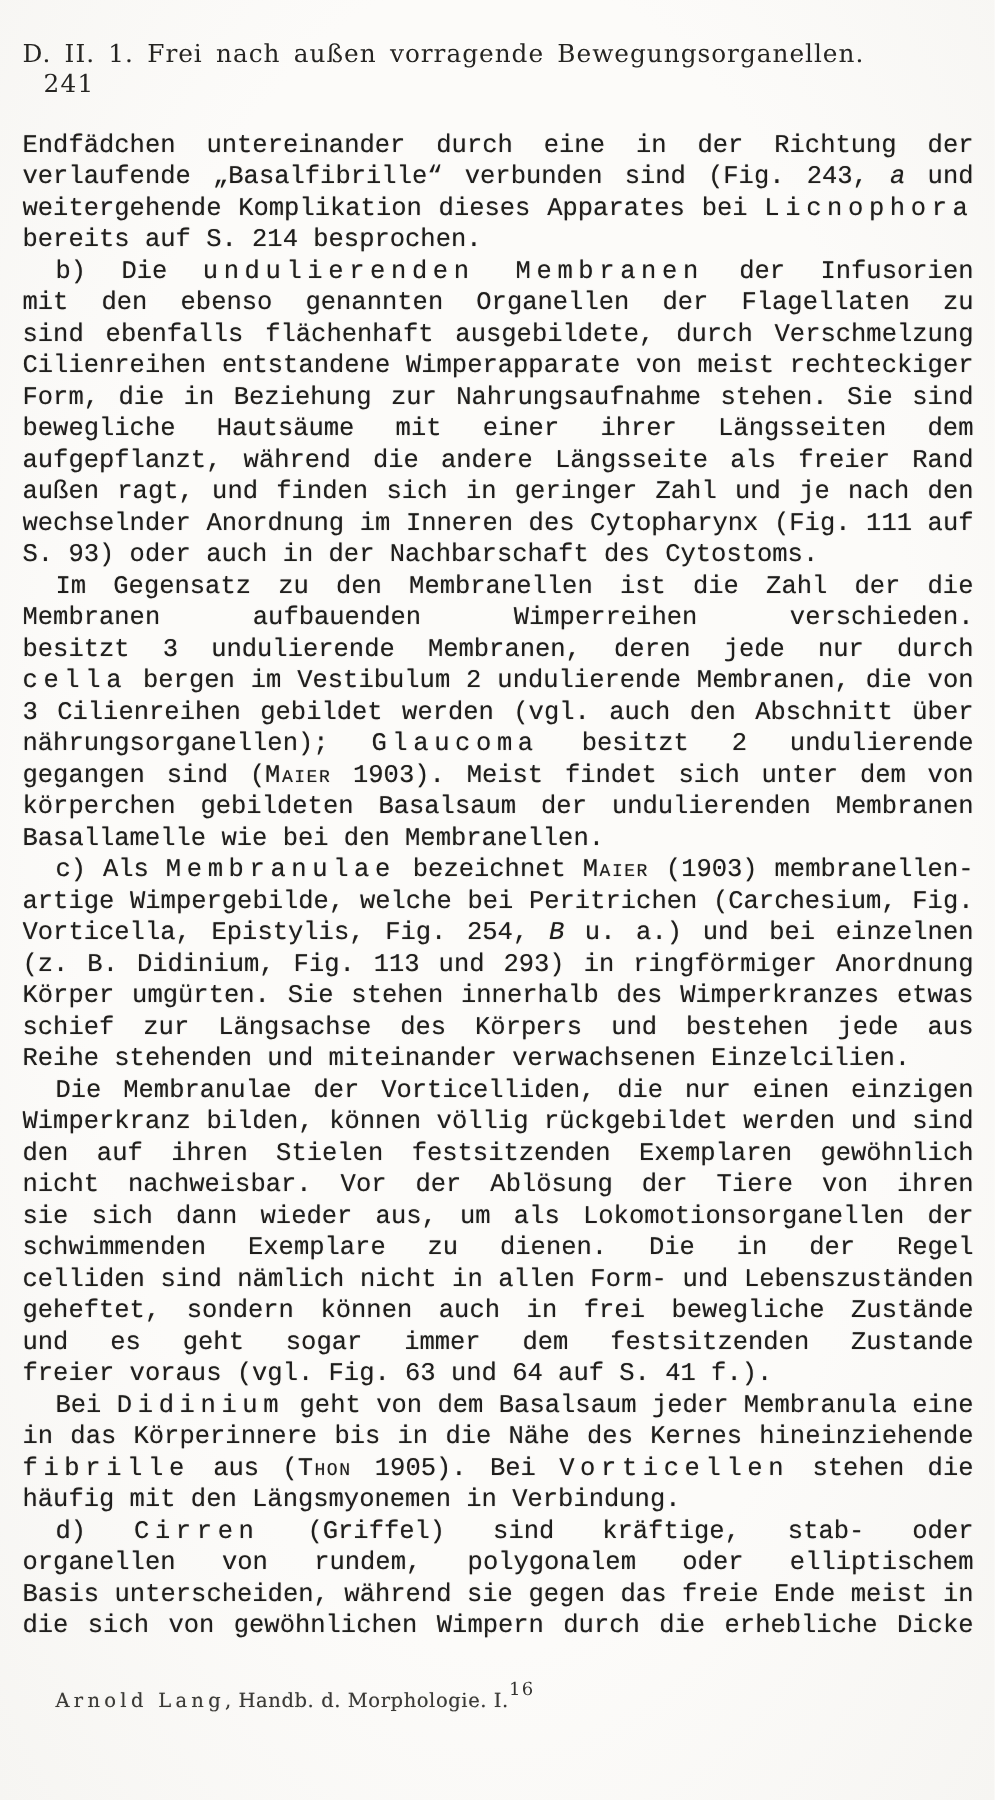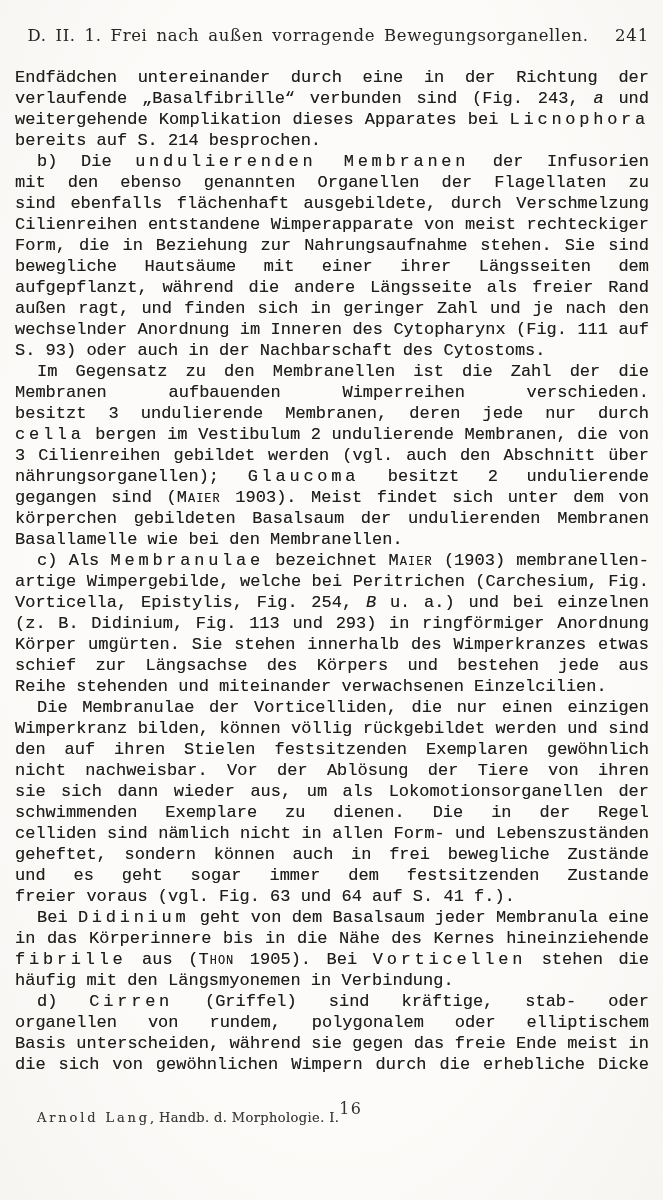--- a/index.html
+++ b/index.html
@@ -15,20 +15,21 @@
     width: 663px; height: 1200px;
     padding: 26px 14px 0 15px;
     background: radial-gradient(ellipse at 50% 45%, #fcfbf9 60%, #f6f5f2 100%);
   }
   .running-head {
     display: flex; align-items: baseline;
     font-size: 16.5px; line-height: 20px;
     letter-spacing: 0.04em;
     margin-bottom: 21px;
     color: #262522;
+    flex-direction: column;
   }
   .rh-title { flex: 1; text-align: center; word-spacing: 0.18em; }
   .rh-num { width: 48px; text-align: right; letter-spacing: 0.05em; }
   .body-text {
     font-size: 17px; line-height: 21px;
     text-shadow: 0 0 0.6px rgba(35,33,30,0.55);
   }
   .para { margin: 0; }
   .tline {
     text-align: justify;
@@ -46,21 +47,21 @@
     display: flex; align-items: baseline;
     margin-top: 7px;
     padding-left: 22px;
   }
   .sig {
     font-size: 13px; color: #3a3935;
     letter-spacing: 0.03em;
     text-shadow: 0 0 0.5px rgba(60,58,54,0.5);
   }
   .sheet-num {
-    font-size: 16px; color: #33322f;
+    font-size: 12px; color: #33322f;
     position: relative; top: -8px;
     padding-right: 22px;
     letter-spacing: 0.08em;
     margin-top: 25px;
   }
 </style>
 </head>
 <body>
 
 <div class="page">

